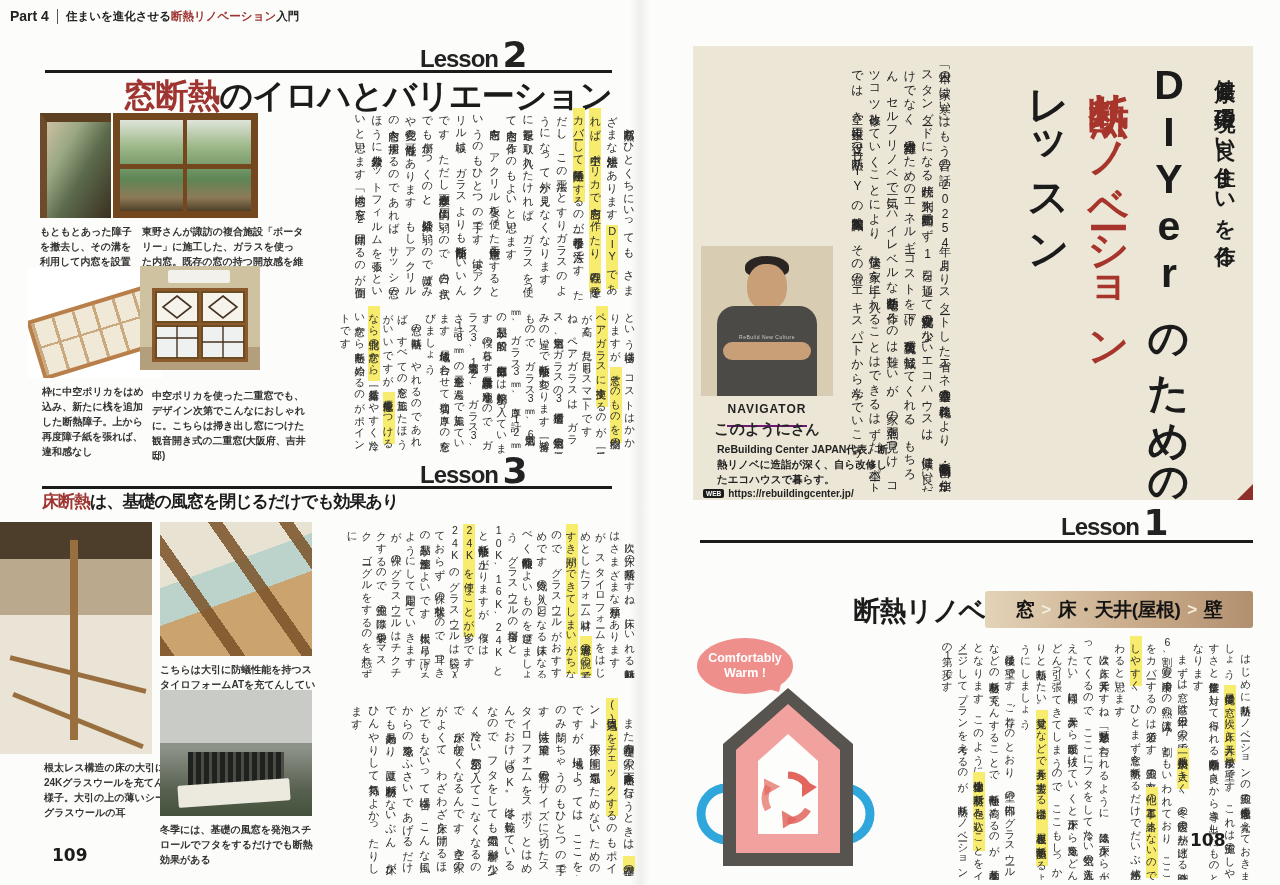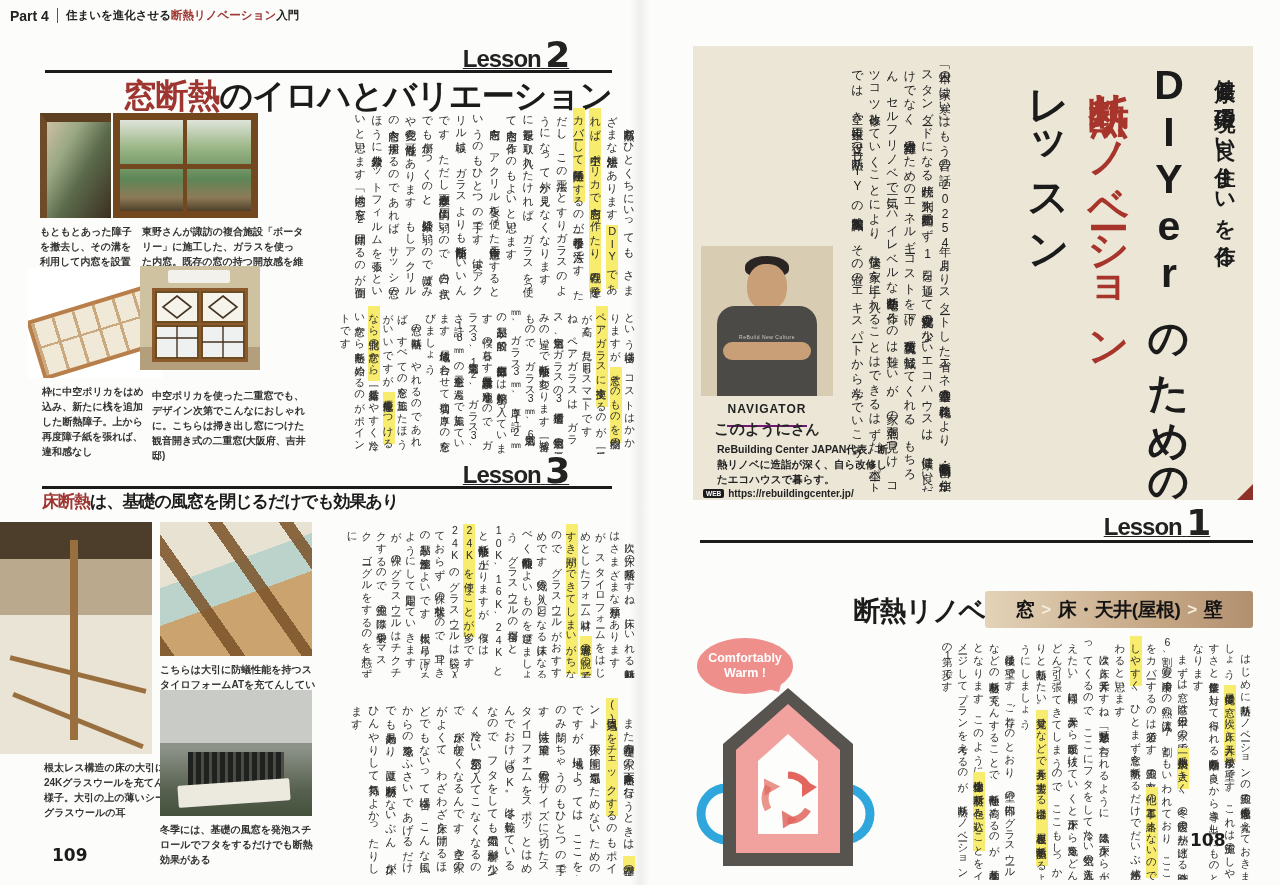--- a/index.html
+++ b/index.html
@@ -6,28 +6,28 @@
   html,body { background:#e8e8e8; }
   .stage {
     position:relative; width:1280px; height:885px; margin:0 auto;
     background:#fcfcfa; overflow:hidden;
     font-family:"Liberation Sans","DejaVu Sans",sans-serif; color:#222;
   }
   .fold { position:absolute; left:630px; top:0; width:20px; height:100%;
     background:linear-gradient(90deg, rgba(0,0,0,0) 0%, rgba(0,0,0,.05) 50%, rgba(0,0,0,0) 100%); }
 
   
-  .hdr { position:absolute; left:10px; top:8px; display:flex; align-items:flex-start; gap:8px; }
+  .hdr { position:absolute; left:10px; top:8px; display:flex; align-items:flex-end; gap:8px; }
   .hdr .part { font-weight:bold; font-size:14px; letter-spacing:0; }
   .hdr .bar { width:1px; height:15px; background:#555; }
   .hdr .ttl { font-size:11.5px; font-weight:bold; }
   .accent { color:#9e3531; }
 
   
-  .lesson-head { position:absolute; text-align:center;text-decoration:underline; }
+  .lesson-head { position:absolute; text-align:left; }
   .lesson-word { font-weight:bold; font-size:24px; letter-spacing:-1px; }
   .lesson-num  { font-weight:bold; font-size:36px; letter-spacing:-1px; font-family:"DejaVu Sans",sans-serif; }
   .rule { position:absolute; height:3px; background:#1b1b1b; }
   .lesson-title { position:absolute; font-weight:bold; font-size:26px; letter-spacing:-1px; white-space:nowrap; text-align:right; color:#1b1b1b; }
 
   
   .vtext {
     position:absolute; writing-mode:vertical-rl; text-orientation:upright;
     white-space:pre-line; overflow:hidden; color:#2b2b2b;
     font-size:11px; line-height:16.8px; letter-spacing:.5px;

